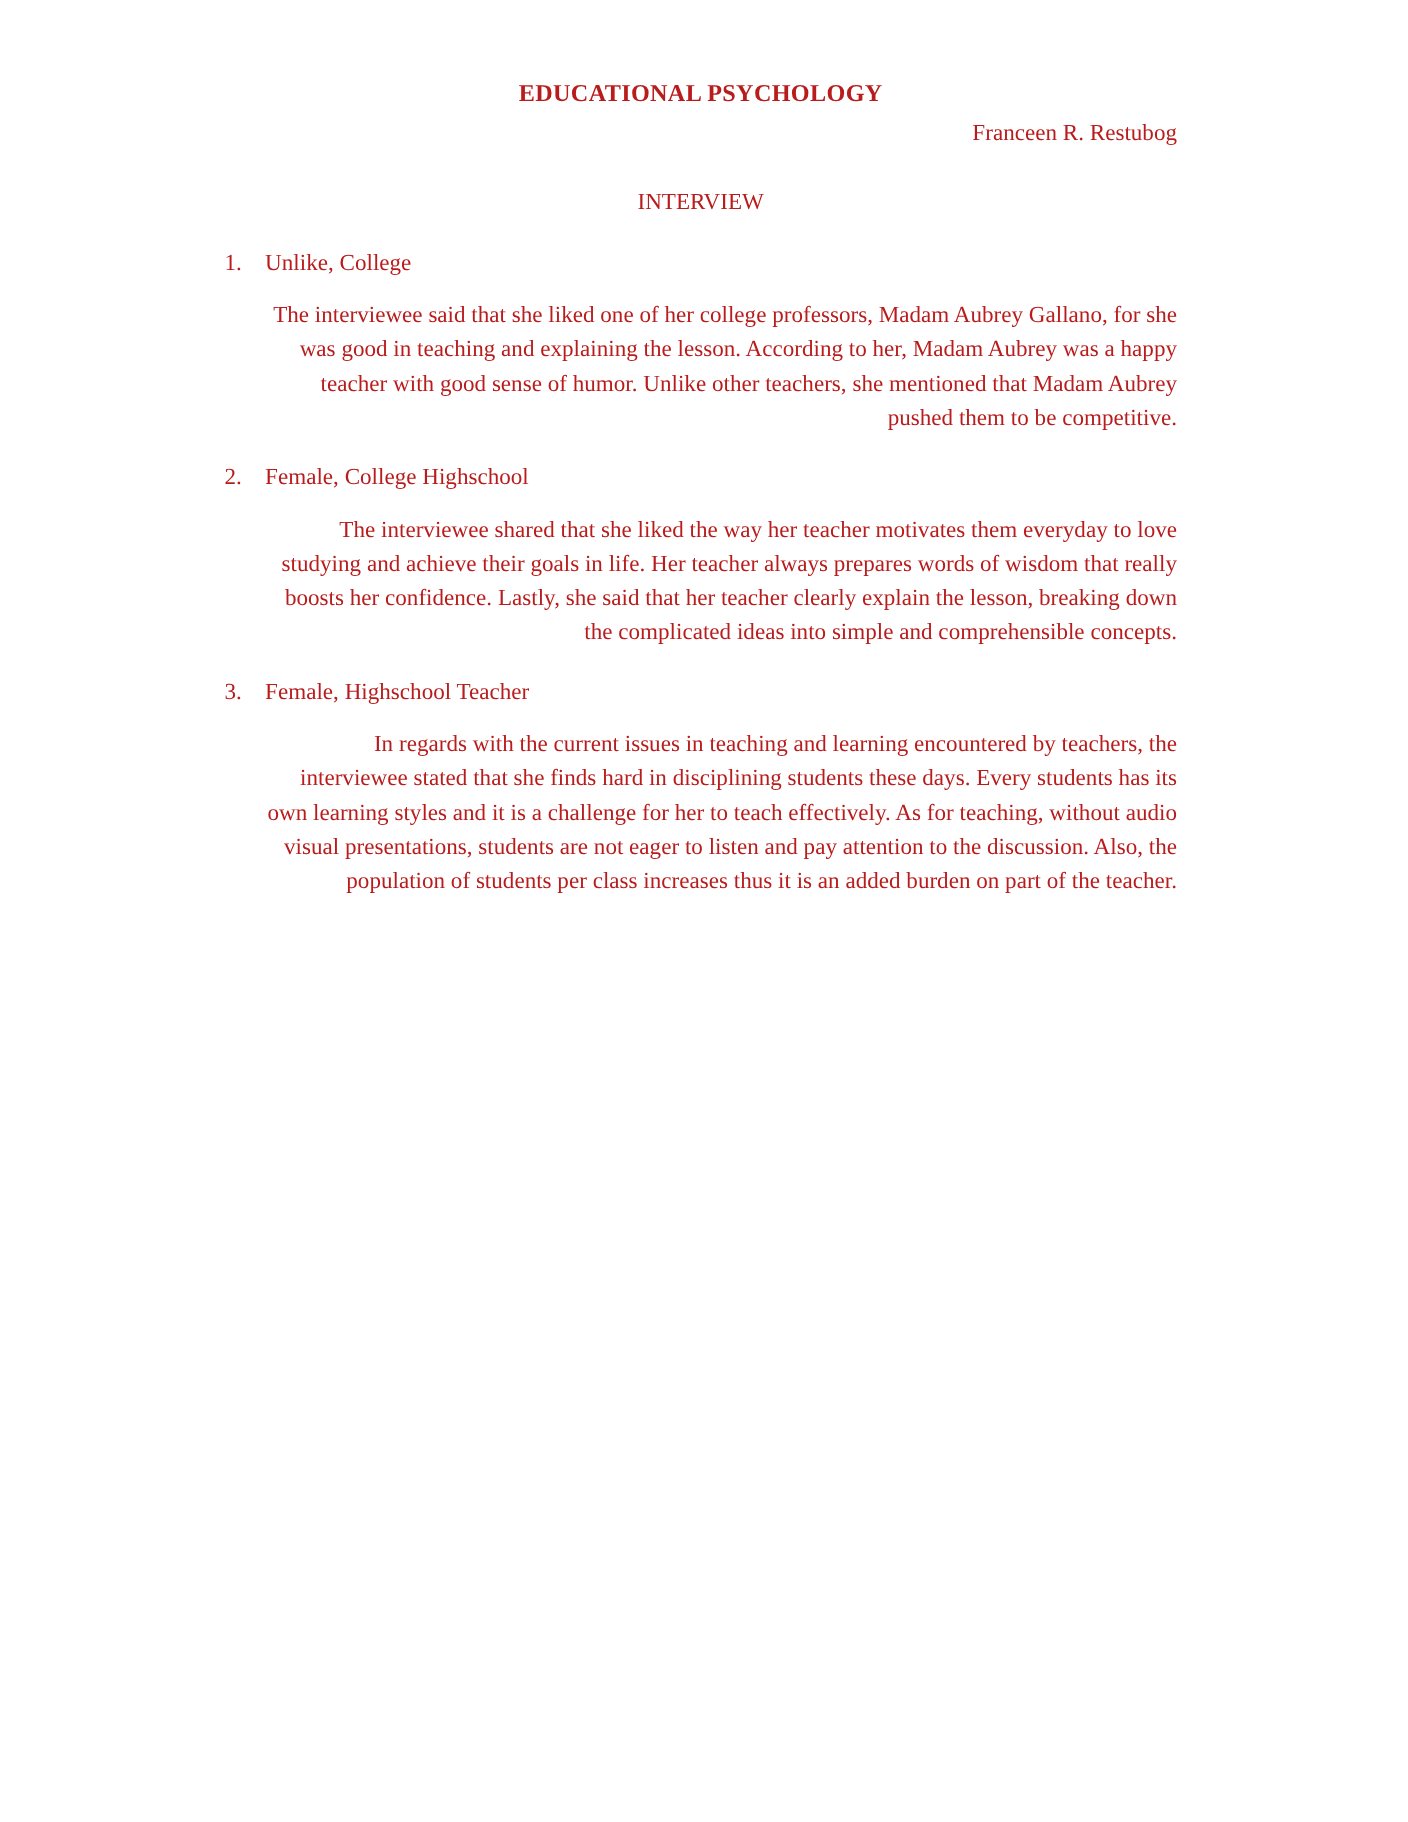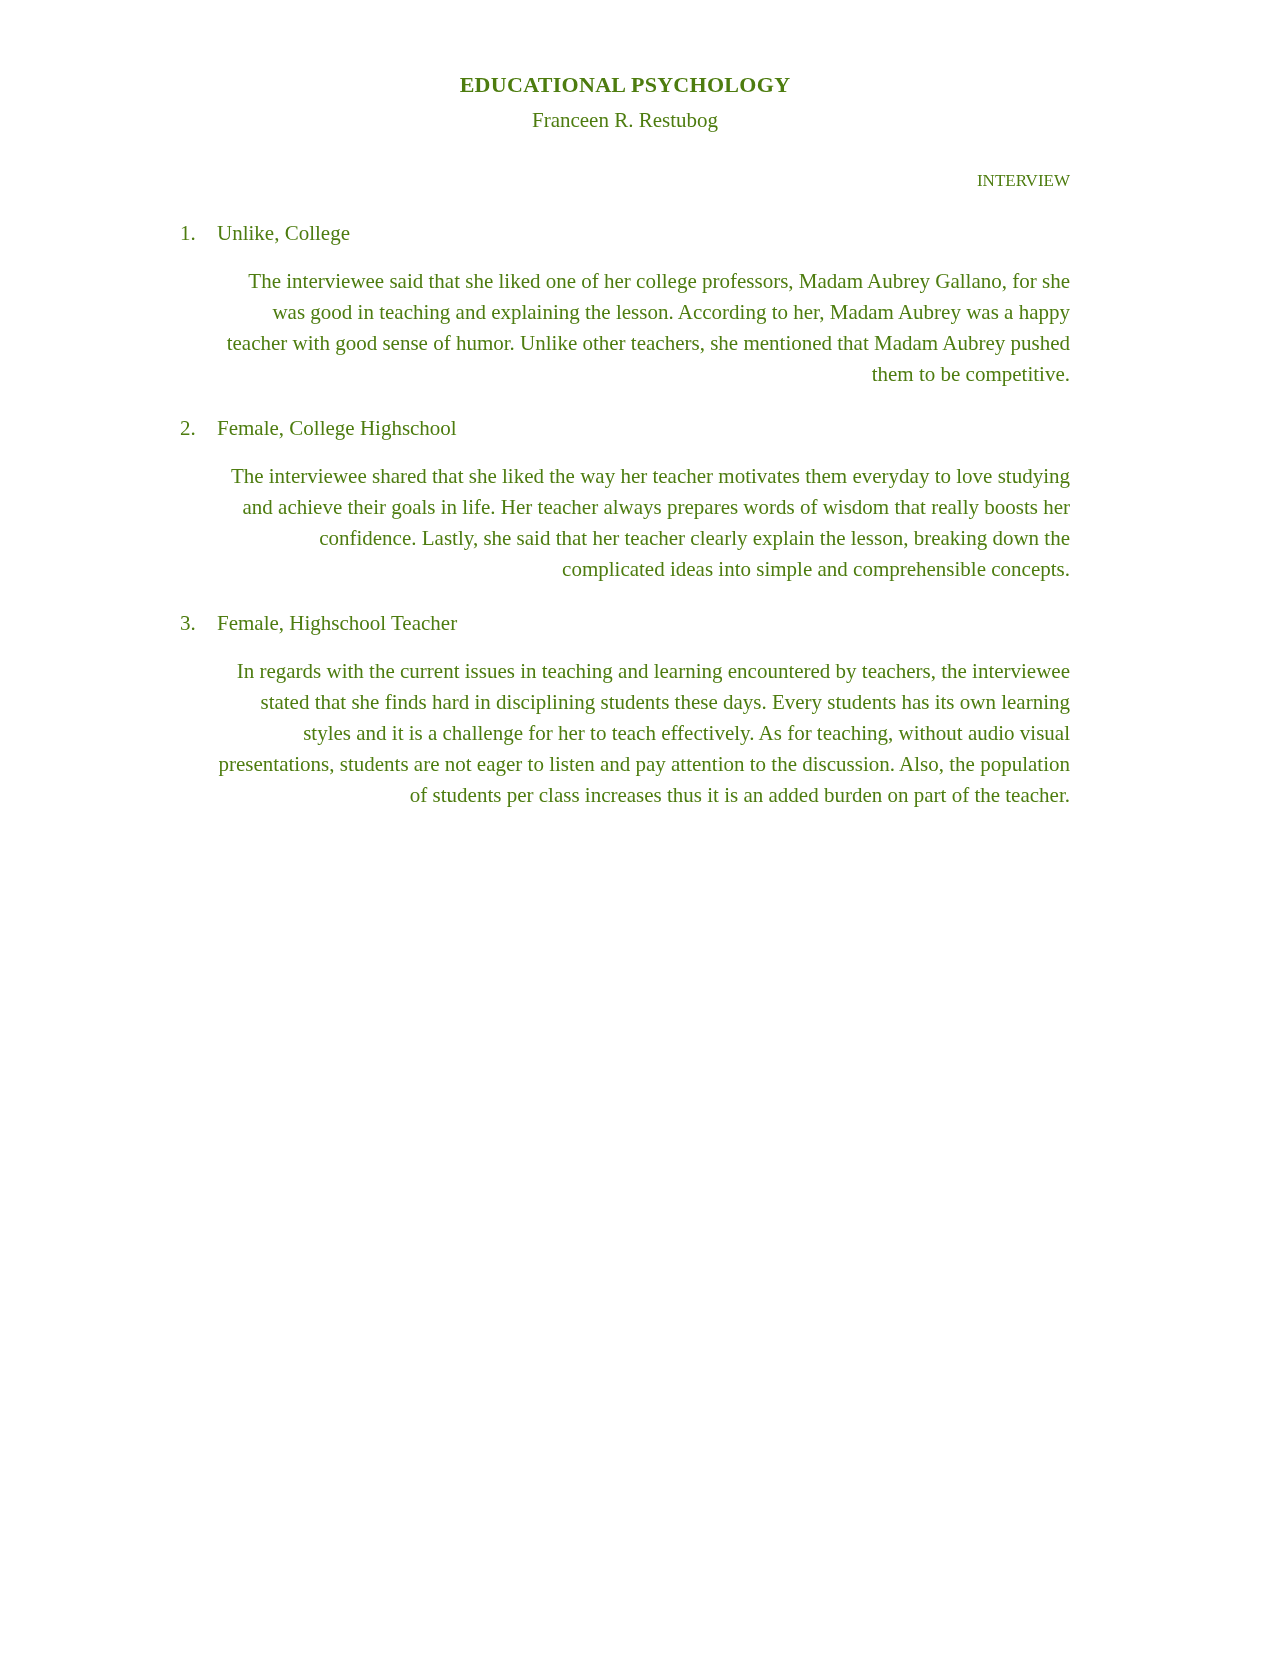--- a/index.html
+++ b/index.html
@@ -6,43 +6,44 @@
     margin: 0;
     padding: 0;
     background: #ffffff;
   }
   .page {
     position: relative;
     width: 1280px;
     height: 1656px;
     background: #ffffff;
     font-family: "Liberation Serif", "DejaVu Serif", serif;
-    color: #4d7c0f;
+    color: #b91c1c;
     box-sizing: border-box;
     overflow: hidden;
+    padding-left: 24px;
   }
   .content {
     box-sizing: border-box;
     padding: 72px 210px 0 180px;
   }
   .doc-title {
     text-align: center;
     font-weight: bold;
     font-size: 22px;
     letter-spacing: 0.3px;
     margin: 0 0 10px 0;
   }
   .doc-author {
-    text-align: center;
+    text-align: right;
     font-size: 21px;
     margin: 0 0 38px 0;
   }
   .section-heading {
-    text-align: right;
-    font-size: 17px;
+    text-align: center;
+    font-size: 21px;
     margin: 0 0 30px 0;
   }
   .interview-item {
     margin-bottom: 26px;
   }
   .item-heading-row {
     display: flex;
     font-size: 21px;
     margin-bottom: 20px;
   }

